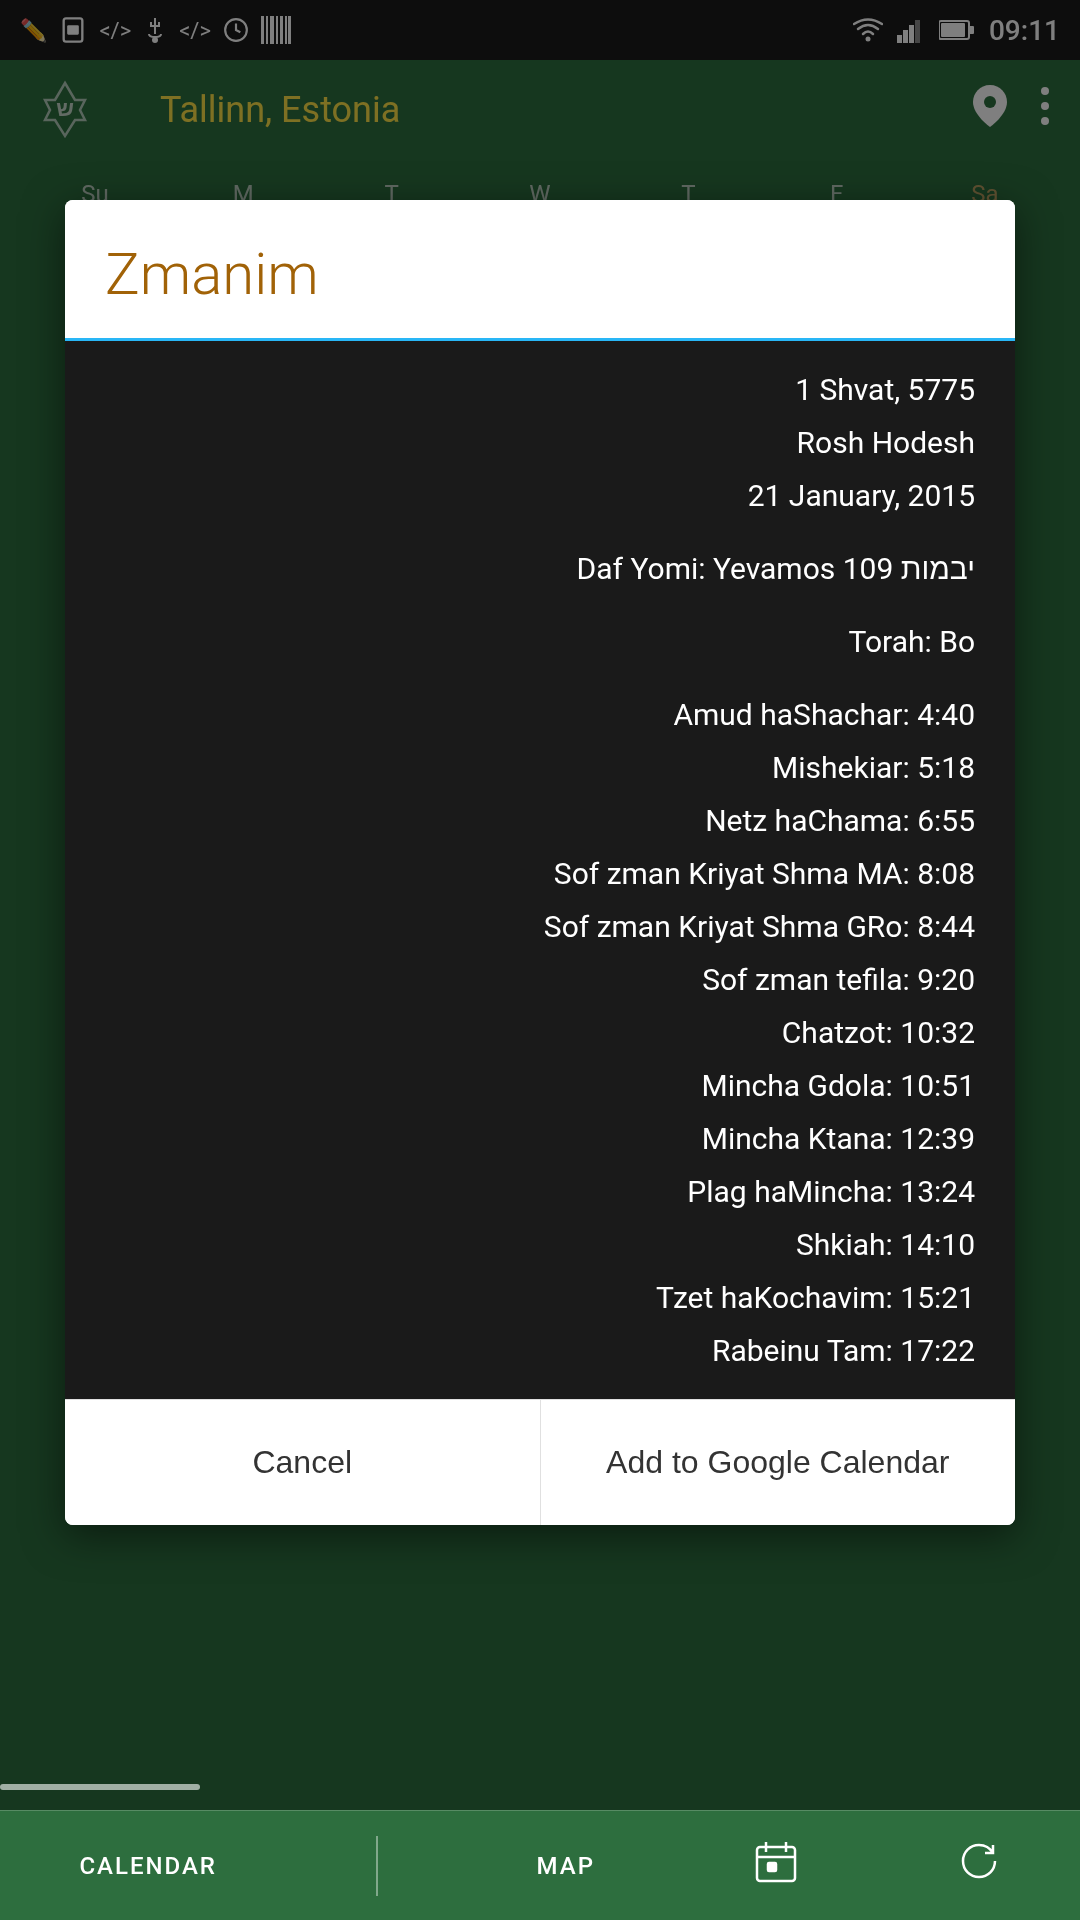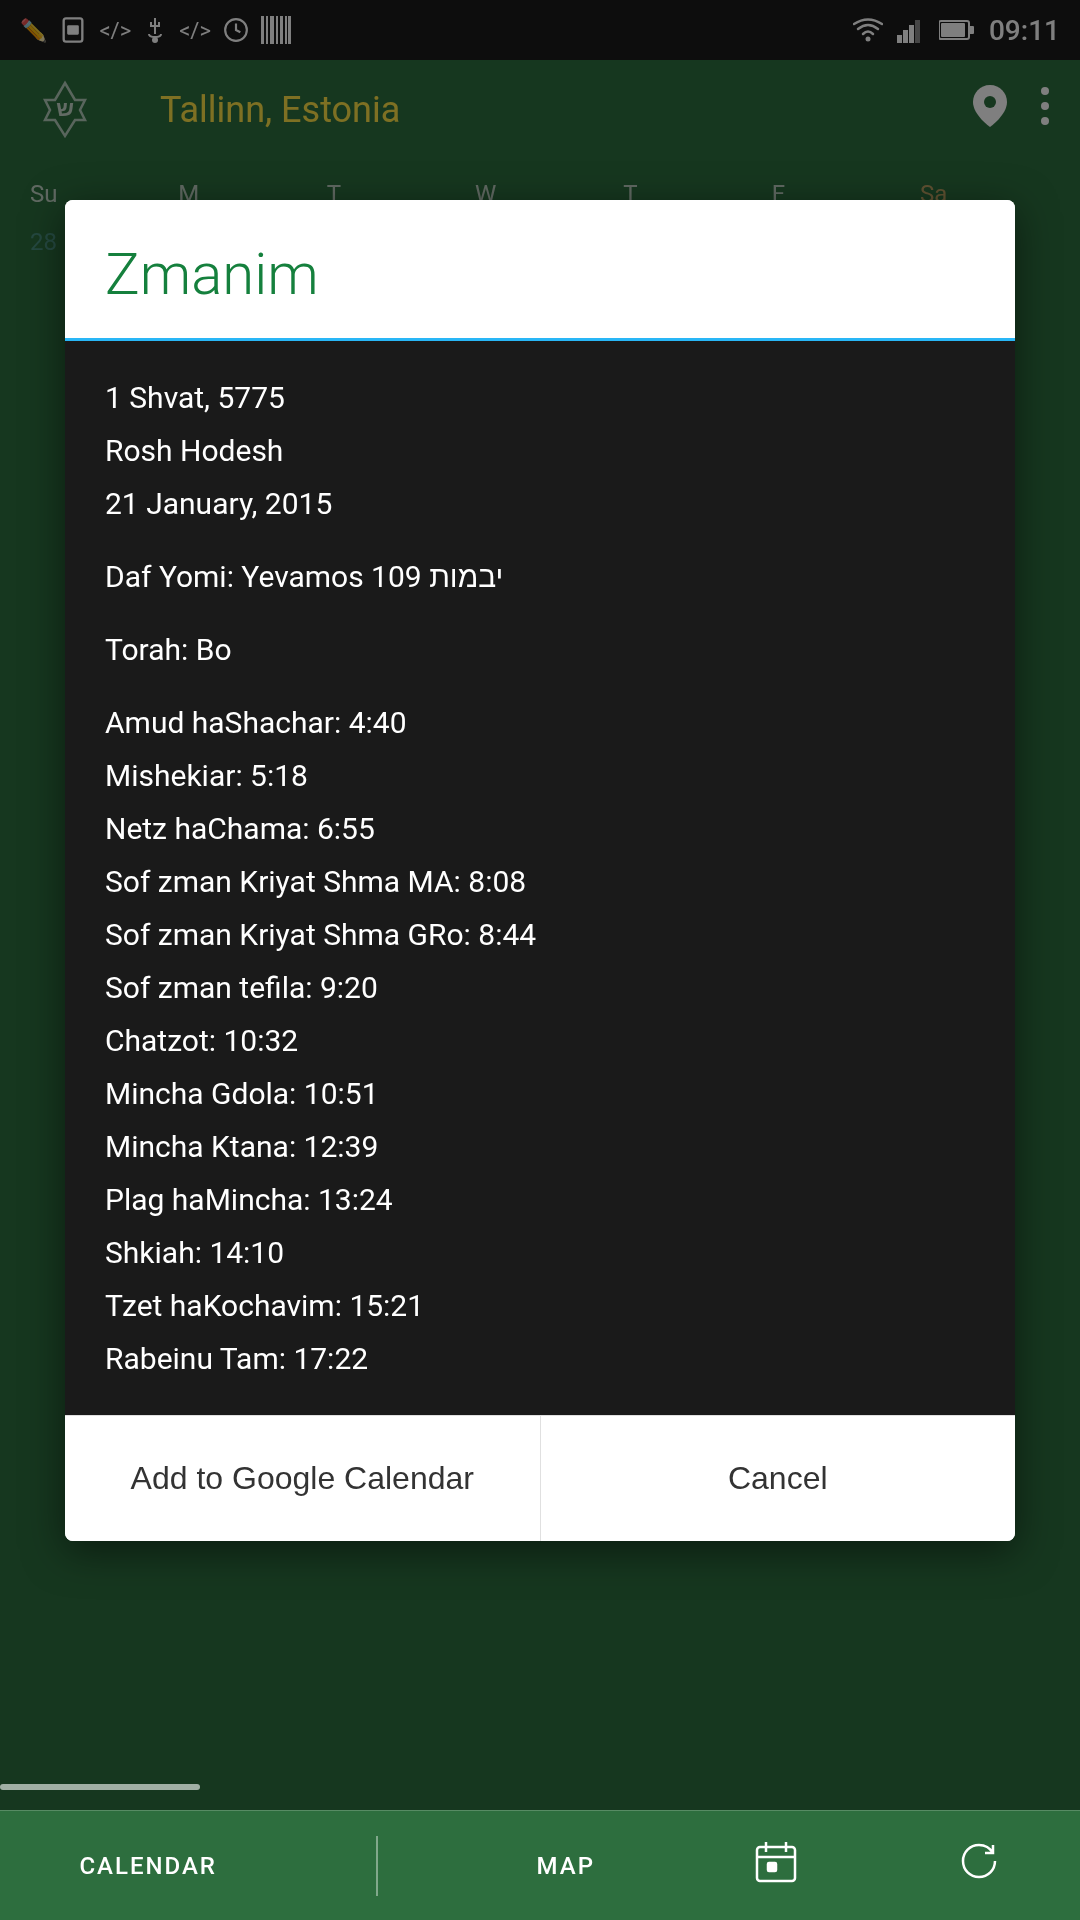--- a/index.html
+++ b/index.html
@@ -123,28 +123,29 @@
       box-shadow: 0 10px 40px rgba(0,0,0,0.5);
     }
 
     .dialog-title-area {
       background-color: white;
       padding: 40px 40px 30px 40px;
       border-bottom: 3px solid #29b6f6;
     }
 
     .dialog-title {
-      color: #15803d;
+      color: #a16207;
       font-size: 58px;
       font-weight: 300;
     }
 
     .dialog-content {
       background-color: #1a1a1a;
-      padding: 30px 40px;
+      padding: 22px 40px;
+      text-align: right;
     }
 
     .dialog-line {
       color: white;
       font-size: 30px;
       line-height: 1.5;
       padding: 4px 0;
     }
 
     .dialog-line.spacer {
@@ -228,21 +229,21 @@
     .cal-row {
       display: flex;
       justify-content: space-between;
       padding: 10px 20px;
       color: white;
       font-size: 24px;
     }
 
     .cal-cell {
       width: 130px;
-      text-align: left;
+      text-align: center;
     }
 
     .cal-cell.red { color: #fdba74; }
     .cal-cell.blue { color: #80d4ff; }
     .cal-cell.muted { opacity: 0.5; }
 
     
     .scroll-indicator {
       position: absolute;
       bottom: 130px;
@@ -405,22 +406,22 @@
         <div class="dialog-line">Mincha Gdola: 10:51</div>
         <div class="dialog-line">Mincha Ktana: 12:39</div>
         <div class="dialog-line">Plag haMincha: 13:24</div>
         <div class="dialog-line">Shkiah: 14:10</div>
         <div class="dialog-line">Tzet haKochavim: 15:21</div>
         <div class="dialog-line">Rabeinu Tam: 17:22</div>
       </div>
   </div>
 
   <div class="dialog-actions">
+    <button class="dialog-btn">Cancel</button>
     <button class="dialog-btn">Add to Google Calendar</button>
-    <button class="dialog-btn">Cancel</button>
   </div>
 </div>
 
 <div class="bottom-nav">
   <div class="nav-item">
     <span class="nav-label">CALENDAR</span>
   </div>
   <div class="nav-divider"></div>
   <div class="nav-item">
     <span class="nav-label">MAP</span>

